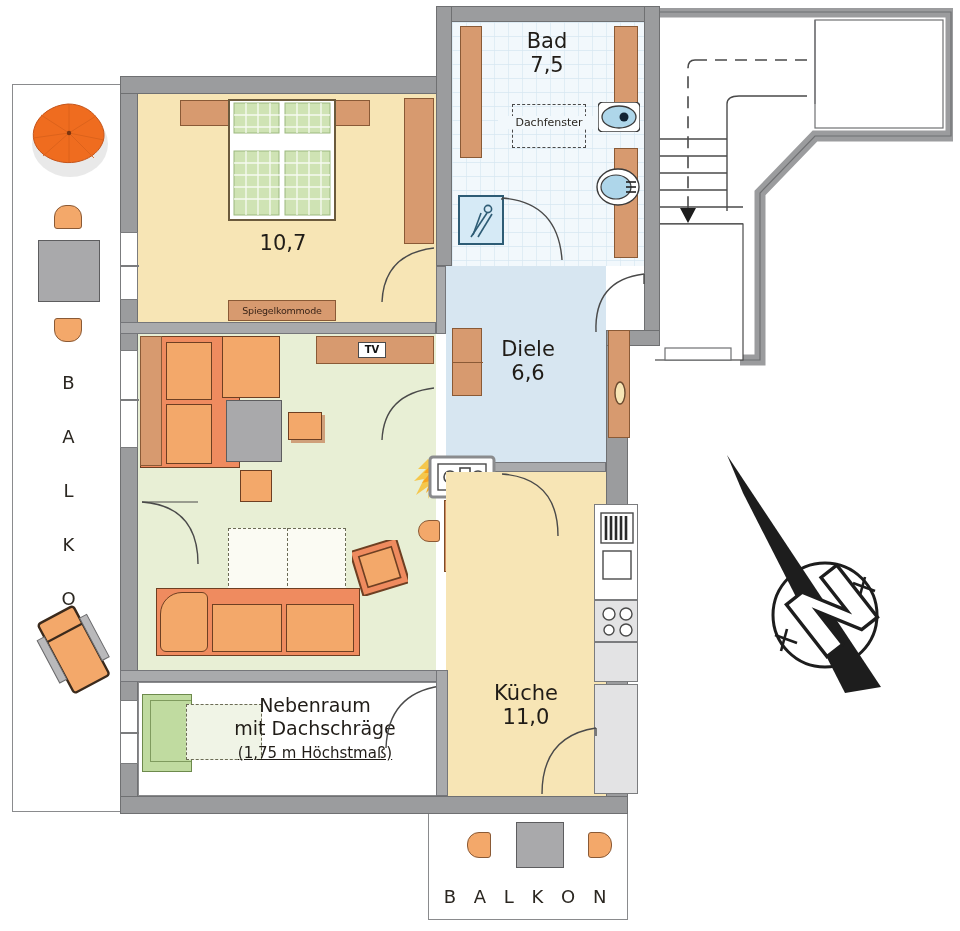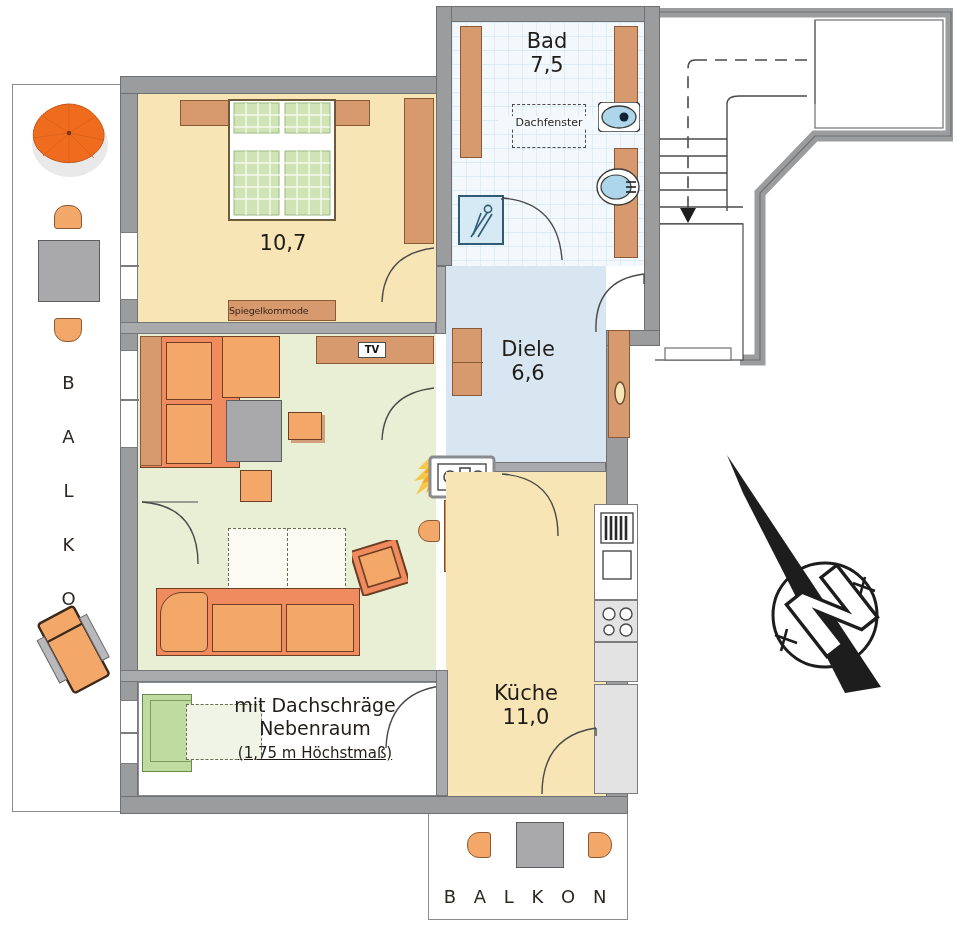--- a/index.html
+++ b/index.html
@@ -33,21 +33,21 @@
   .rl-name{font-size:21px;}
   .rl-size{font-size:21px;}
   .small-label{font-size:11px;color:#2b2721;text-align:center;}
   .balkon-h{font-size:18px;letter-spacing:6px;color:#2b2721;text-align:center;}
   .balkon-v{font-size:18px;letter-spacing:6px;color:#2b2721;
             writing-mode:vertical-rl;text-orientation:upright;}
   .neben{font-size:19px;color:#201c17;text-align:center;line-height:1.2;}
   .neben small{font-size:15px;text-decoration:underline;}
   .tvbox{background:#ffffff;border:1.5px solid #4a4a4a;font-size:10px;font-weight:bold;
          color:#111;text-align:center;line-height:13px;}
-  .kommode{font-size:9.5px;color:#3a2418;text-align:left;letter-spacing:-.2px;}
+  .kommode{font-size:9.5px;color:#3a2418;text-align:center;letter-spacing:-.2px;}
 </style>
 </head>
 <body>
 
 <div id="plan">
 
   <div class="abs stairwell" style="left:655px;top:8px;width:298px;height:370px;">
     <svg width="298" height="370" viewBox="0 0 298 370">
       <path d="M2,4 L296,4 L296,128 L160,128 L105,185 L105,352 L85,352 L85,368 L2,368 Z" fill="#ffffff" stroke="none"></path>
       <path d="M2,4 L296,4 L296,128 L160,128 L105,185 L105,352 L85,352" fill="none" stroke="#9b9c9e" stroke-width="11"></path>
@@ -355,22 +355,22 @@
       <path d="M2,2 Q58,6 58,64" fill="none" stroke="#4a4a4a" stroke-width="1.4"></path>
     </svg>
   </div>
 
   <div class="abs wall-thin" style="left:120px;top:670px;width:326px;height:12px;"></div>
   <div class="abs sideroom" style="left:138px;top:682px;width:308px;height:114px;border:1px solid #8a8b8d;"></div>
   <div class="abs green-fur" style="left:142px;top:694px;width:50px;height:78px;"></div>
   <div class="abs green-fur" style="left:150px;top:700px;width:42px;height:62px;opacity:.78;"></div>
   <div class="abs white-fur" style="left:186px;top:704px;width:76px;height:56px;background:#f0f4e6;"></div>
   <div class="abs neben" style="left:200px;top:694px;width:230px;">
+    <div>Nebenraum</div>
     <div>mit Dachschräge</div>
-    <div>Nebenraum</div>
     <small>(1,75 m Höchstmaß)</small>
   </div>
   <div class="abs" style="left:382px;top:684px;width:62px;height:66px;">
     <svg width="62" height="66" viewBox="0 0 62 66">
       <path d="M58,2 Q6,10 4,64" fill="none" stroke="#4a4a4a" stroke-width="1.4"></path>
       <line x1="58" y1="2" x2="58" y2="2" stroke="#4a4a4a" stroke-width="1.4"></line>
     </svg>
   </div>
   <div class="abs" style="left:120px;top:700px;width:18px;height:64px;background:#fff;border:1px solid #7b7c7e;">
     <div style="position:absolute;left:0;top:31px;width:18px;height:2px;background:#7b7c7e;"></div>

